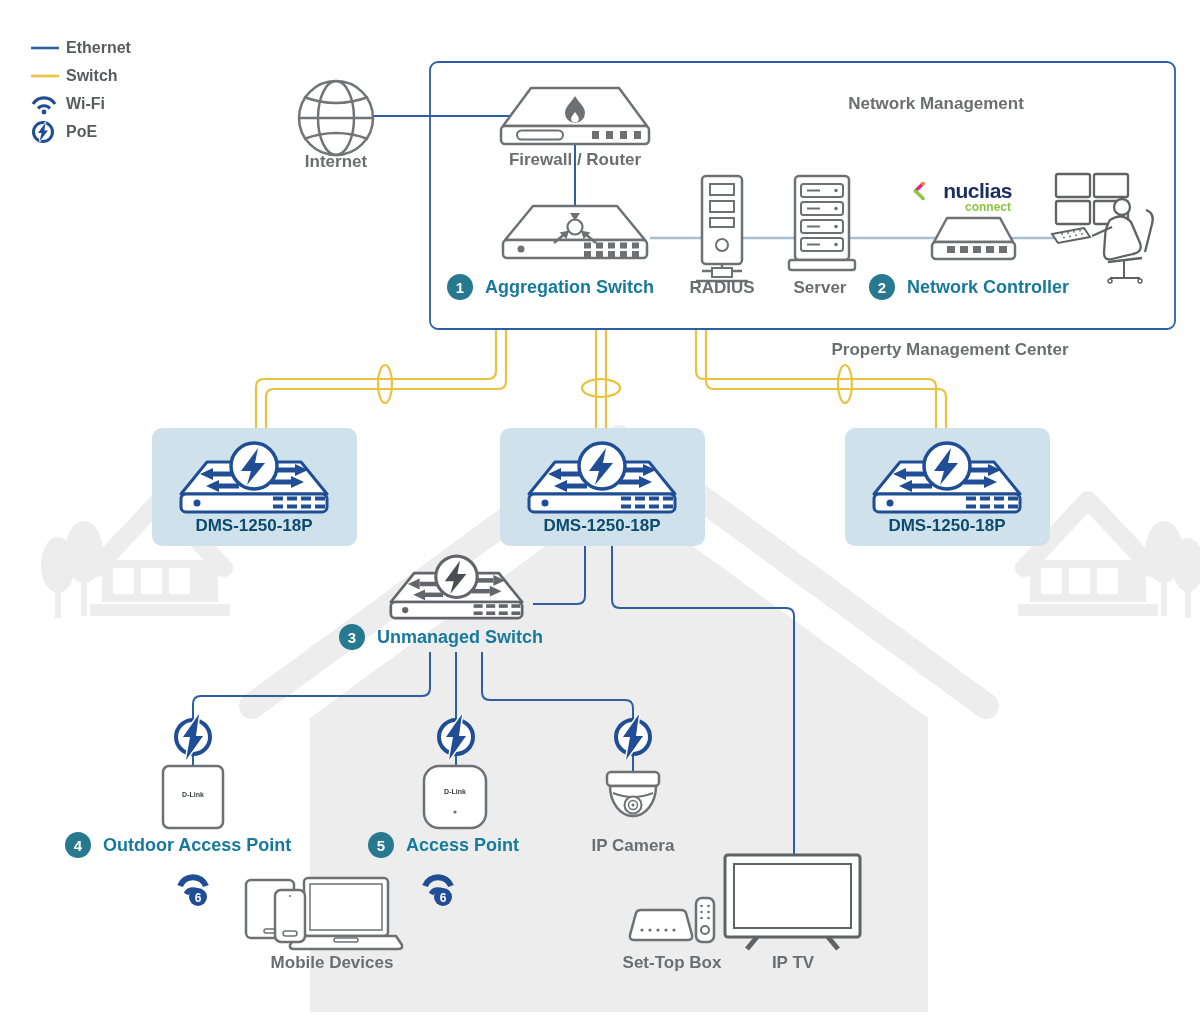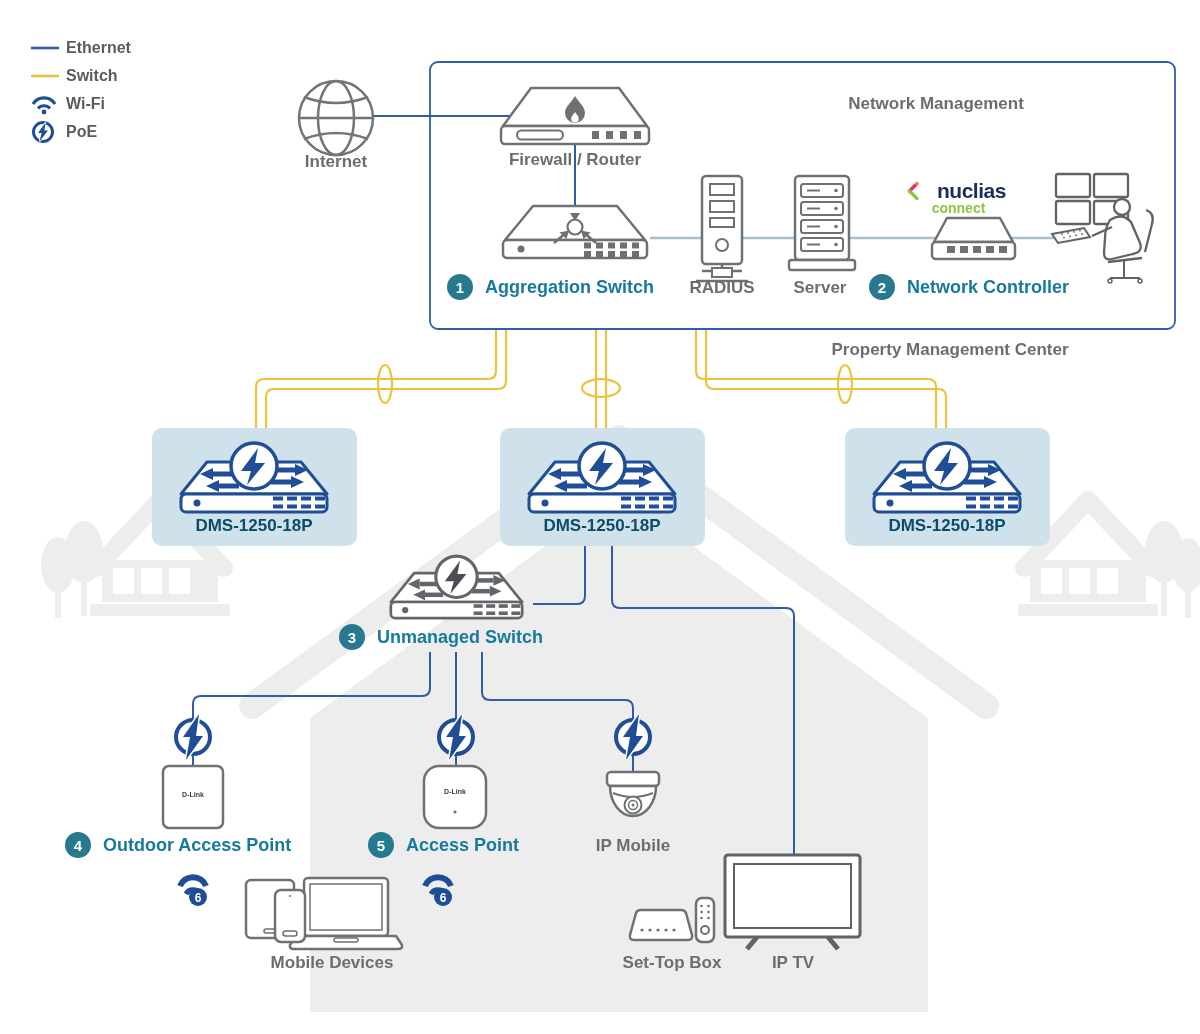--- a/index.html
+++ b/index.html
@@ -13,23 +13,23 @@
          font-size:15px;font-weight:bold;display:flex;align-items:center;justify-content:center;
          flex:0 0 auto}
   .numlbl{font-size:18px;font-weight:bold;color:#177a9c;white-space:nowrap}
   .dmslbl{position:absolute;transform:translateX(-50%);font-weight:bold;font-size:17px;
           color:#0c4a6e;white-space:nowrap}
   .legend{position:absolute;left:30px;top:34px}
   .legrow{display:flex;align-items:center;height:28px}
   .legicon{width:36px;display:flex;align-items:center}
   .leglabel{font-size:16px;font-weight:bold;color:#595c5e}
   .nuclias{position:absolute;left:906px;top:180px;width:106px}
-  .nucrow{display:flex;align-items:center;gap:18px}
+  .nucrow{display:flex;align-items:center;justify-content:flex-end;gap:18px}
   .nucbrand{font-size:21px;font-weight:bold;color:#1c2e5e;letter-spacing:-0.5px;line-height:1}
-  .nucsub{display:block;text-align:center;font-size:14px;font-weight:bold;color:#8cc63f;
+  .nucsub{display:block;text-align:right;font-size:12px;font-weight:bold;color:#8cc63f;
           margin-top:0;margin-right:1px;line-height:1.1}
 </style>
 </head>
 <body>
 
 <div class="canvas">
 
 <svg class="scene" width="1200" height="1034" viewBox="0 0 1200 1034">
 
   <g fill="#ededed" stroke="none">
@@ -415,21 +415,21 @@
     <span class="leglabel">PoE</span>
   </div>
 </div>
 
 <div class="lbl" style="left:336px;top:152px">Internet</div>
 <div class="lbl" style="left:575px;top:150px">Firewall / Router</div>
 <div class="lbl" style="left:936px;top:94px">Network Management</div>
 <div class="lbl" style="left:722px;top:278px">RADIUS</div>
 <div class="lbl" style="left:820px;top:278px">Server</div>
 <div class="lbl" style="left:950px;top:340px">Property Management Center</div>
-<div class="lbl" style="left:633px;top:836px">IP Mobile</div>
+<div class="lbl" style="left:633px;top:836px">IP Camera</div>
 <div class="lbl" style="left:332px;top:953px">Mobile Devices</div>
 <div class="lbl" style="left:672px;top:953px">Set-Top Box</div>
 <div class="lbl" style="left:793px;top:953px">IP TV</div>
 
 <div class="numrow" style="left:447px;top:274px">
   <span class="badge">1</span>
   <span class="numlbl">Aggregation Switch</span>
 </div>
 <div class="numrow" style="left:869px;top:274px">
   <span class="badge">2</span>

